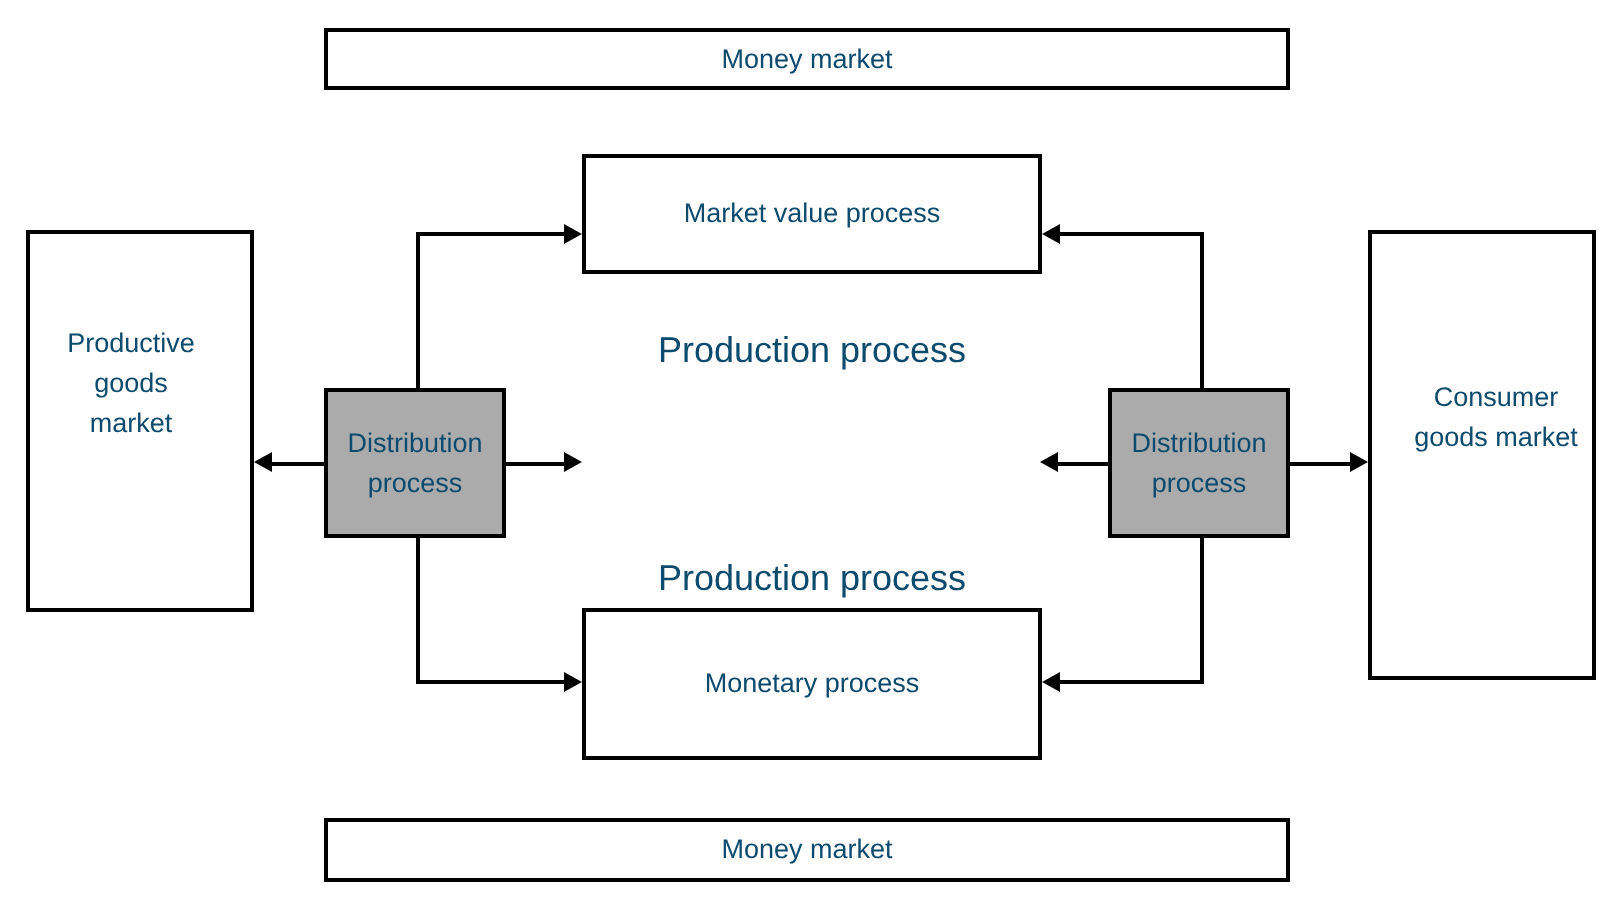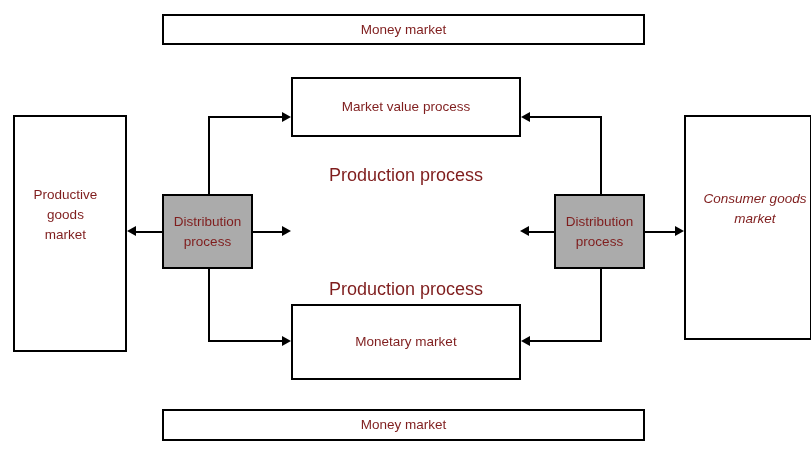--- a/index.html
+++ b/index.html
@@ -2,21 +2,21 @@
 <html><head>
 <meta charset="utf-8">
 <style>
   html, body { margin: 0; padding: 0; background: #ffffff; }
   #diagram {
     position: relative;
     width: 811px;
     height: 453px;
     background: #ffffff;
     font-family: "Liberation Sans", "DejaVu Sans", sans-serif;
-    color: #7f1d1d;
+    color: #0c4a6e;
     overflow: hidden;
   }
   .box {
     position: absolute;
     box-sizing: border-box;
     border: 2px solid #000000;
     background: #ffffff;
     display: flex;
     align-items: center;
     justify-content: center;
@@ -59,32 +59,32 @@
   <div class="box" style="left:291px; top:77px; width:230px; height:60px;">
     <span>Market value process</span>
   </div>
 
   <div class="flabel" style="left:291px; top:167px; width:230px;">Production process</div>
 
 
   <div class="flabel" style="left:291px; top:281px; width:230px;">Production process</div>
 
   <div class="box" style="left:291px; top:304px; width:230px; height:76px;">
-    <span>Monetary market</span>
+    <span>Monetary process</span>
   </div>
 
   <div class="box" style="left:162px; top:409px; width:483px; height:32px;">
     <span>Money market</span>
   </div>
 
-  <div class="box text-up" style="left:13px; top:115px; width:114px; height:237px; padding-left:14px; padding-right:23px;">
+  <div class="box text-up" style="left:13px; top:115px; width:114px; height:191px; padding-left:14px; padding-right:23px;">
     <span>Productive goods market</span>
   </div>
 
-  <div class="box text-up" style="left:684px; top:115px; width:128px; height:225px; padding-left:14px; padding-right:0;font-style:italic;">
+  <div class="box text-up" style="left:684px; top:115px; width:114px; height:225px; padding-left:14px; padding-right:0;">
     <span>Consumer goods market</span>
   </div>
 
   <div class="box gray" style="left:162px; top:194px; width:91px; height:75px;">
     <span>Distribution process</span>
   </div>
 
   <div class="box gray" style="left:554px; top:194px; width:91px; height:75px;">
     <span>Distribution process</span>
   </div>

